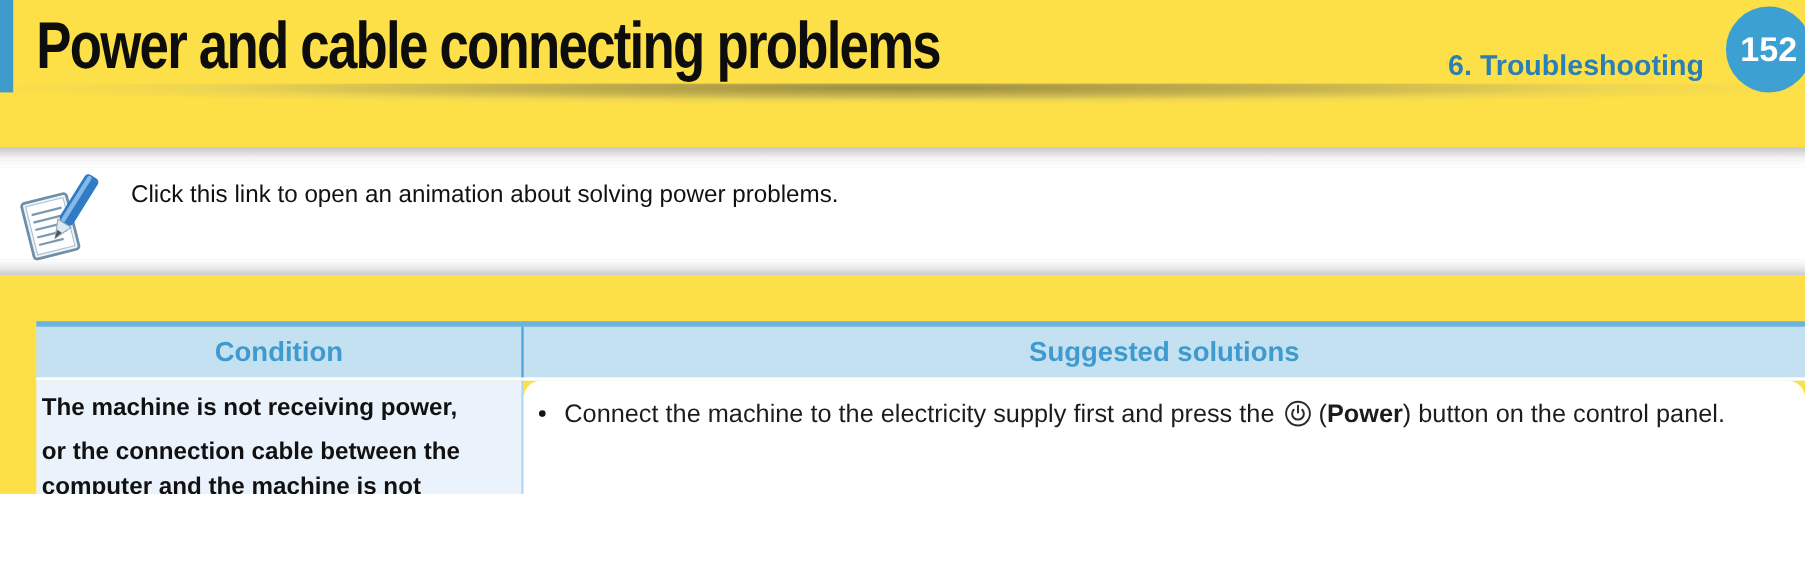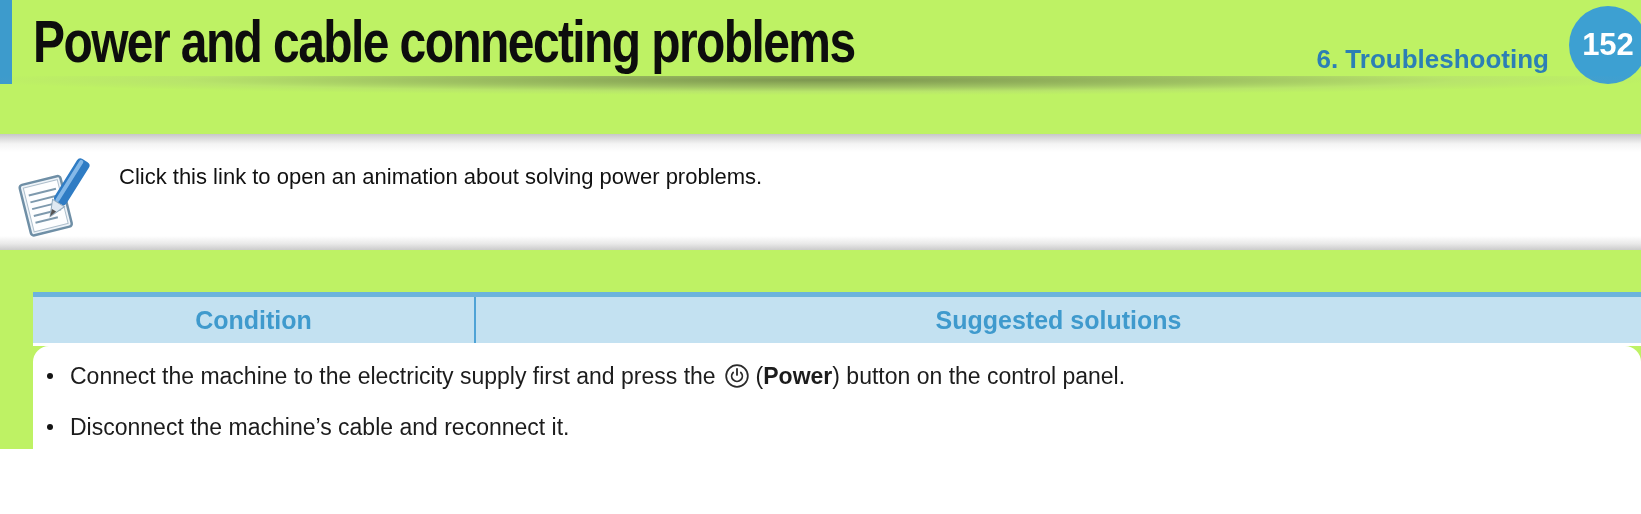--- a/index.html
+++ b/index.html
@@ -1,18 +1,18 @@
 <!DOCTYPE html>
 <html><head>
 <meta charset="utf-8">
 <style>
   * { margin: 0; padding: 0; box-sizing: border-box; }
   html, body { background: #ffffff; }
   body { font-family: "Liberation Sans", sans-serif; color: #1c1c1c; }
-  .page { position: relative; width: 1641px; height: 449px; overflow: hidden; background: #bef264; }
+  .page { position: relative; width: 1641px; height: 449px; overflow: hidden; background: #fde047; }
 
   
   .header { position: relative; height: 92px; }
   .accent-bar { position: absolute; left: 0; top: 0; width: 12px; height: 84px; background: #3d9bcc; }
   .title { position: absolute; left: 33px; top: 6px; font-size: 60px; font-weight: bold; color: #0d0d0d;
            letter-spacing: -2px; white-space: nowrap; transform: scaleX(0.80); transform-origin: left top; line-height: 72px; }
   .section-label { position: absolute; right: 92px; top: 44px; font-size: 26px; font-weight: bold; color: #2c7fb5; white-space: nowrap; }
   .page-badge { position: absolute; right: -6px; top: 6px; width: 78px; height: 78px; border-radius: 50%;
                 background: #3da0d2; color: #ffffff; font-size: 31px; font-weight: bold;
                 display: flex; align-items: center; justify-content: center; }
@@ -90,32 +90,32 @@
     </div>
     <div class="note-bottom"></div>
   </div>
 
   <div class="ttable">
     <div class="thead">
       <div class="th col1">Condition</div>
       <div class="th col2">Suggested solutions</div>
     </div>
     <div class="trow">
+      <div class="td col1">
+        <p class="condition-p">The machine is not receiving power,</p>
+        <p class="condition-p">or the connection cable between the computer and the machine is not connected properly.</p>
+      </div>
       <div class="td col2">
         <ul class="sol-list">
           <li class="sol-item">
             <span class="bullet-dot"></span>
             <span>Connect the machine to the electricity supply first and press the</span><span class="power-icon-svg"><svg width="26" height="26" viewBox="0 0 24 24">
                 <circle cx="12" cy="12" r="10" fill="#ffffff" stroke="#2b2b2b" stroke-width="1.6"></circle>
                 <path d="M 8.4 8.8 A 4.9 4.9 0 1 0 15.6 8.8" fill="none" stroke="#2b2b2b" stroke-width="1.7" stroke-linecap="round"></path>
                 <line x1="12" y1="5.4" x2="12" y2="11" stroke="#2b2b2b" stroke-width="1.7" stroke-linecap="round"></line>
               </svg></span><span>(</span><span class="bold-inline">Power</span><span>) button on the control panel.</span>
           </li>
-          <li class="sol-item">
-            <span class="bullet-dot"></span>
-            <span>Disconnect the machine’s cable and reconnect it.</span>
-          </li>
         </ul>
       </div>
     </div>
   </div>
 
 </div>
 
 </body></html>

